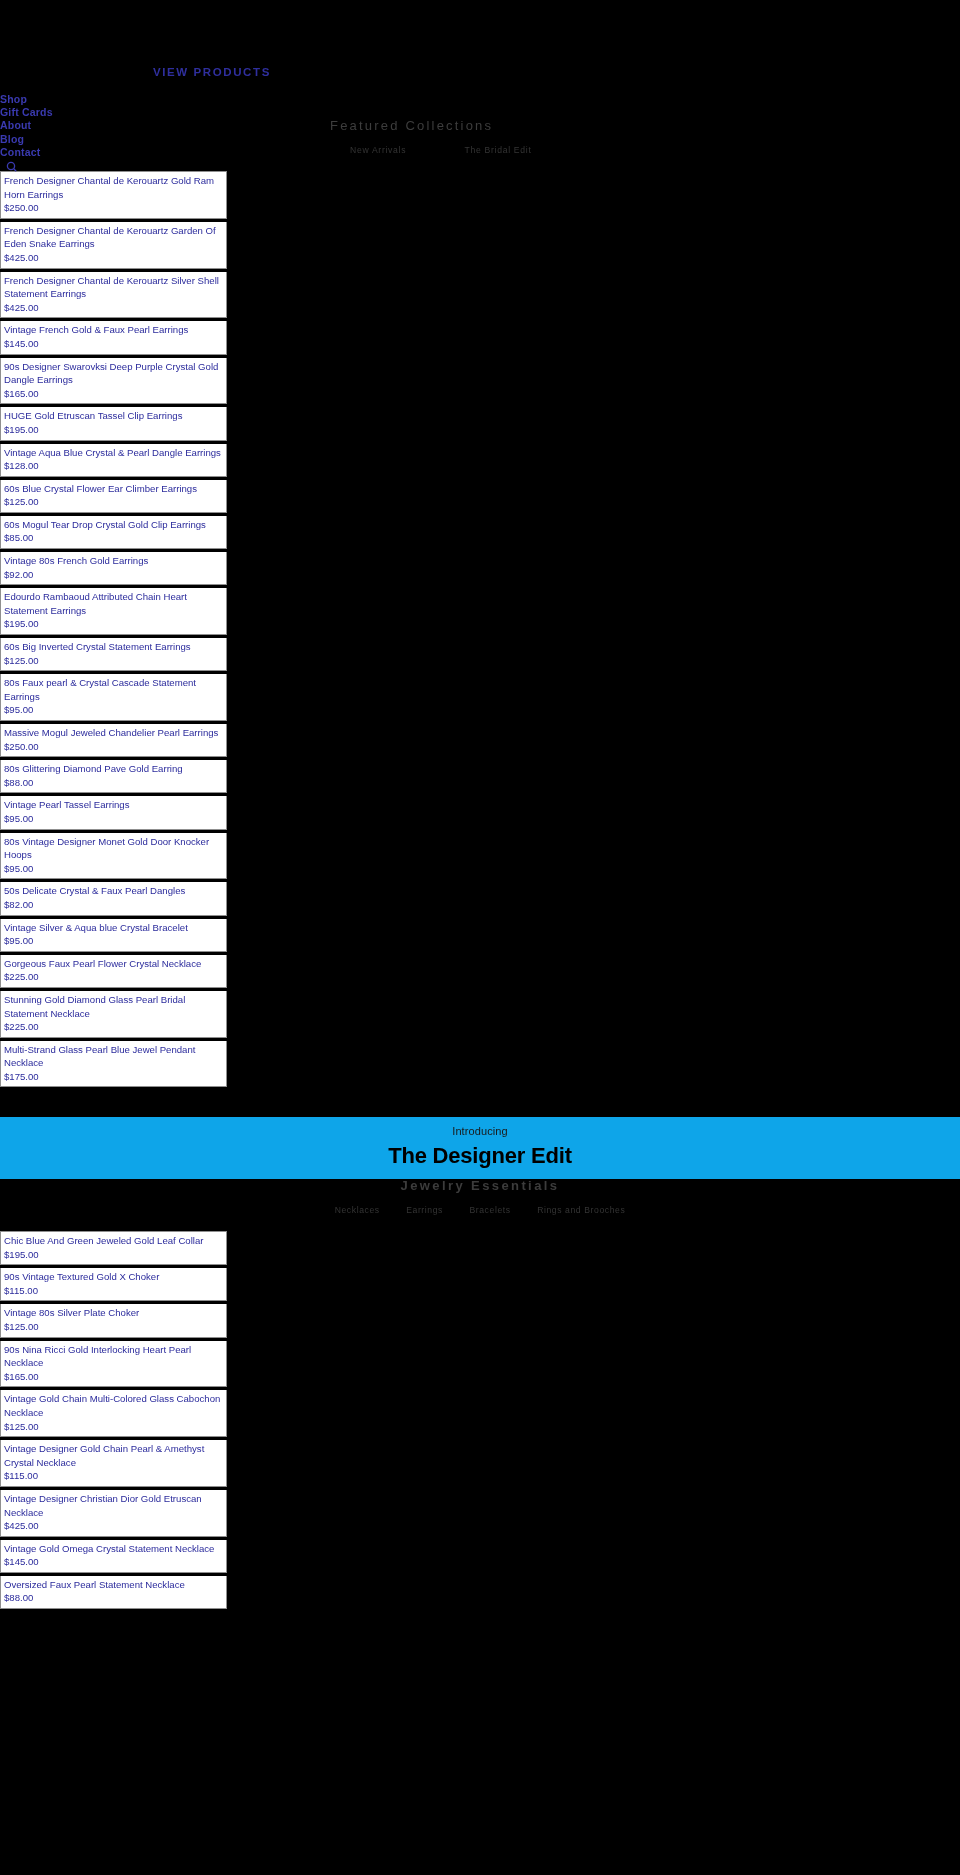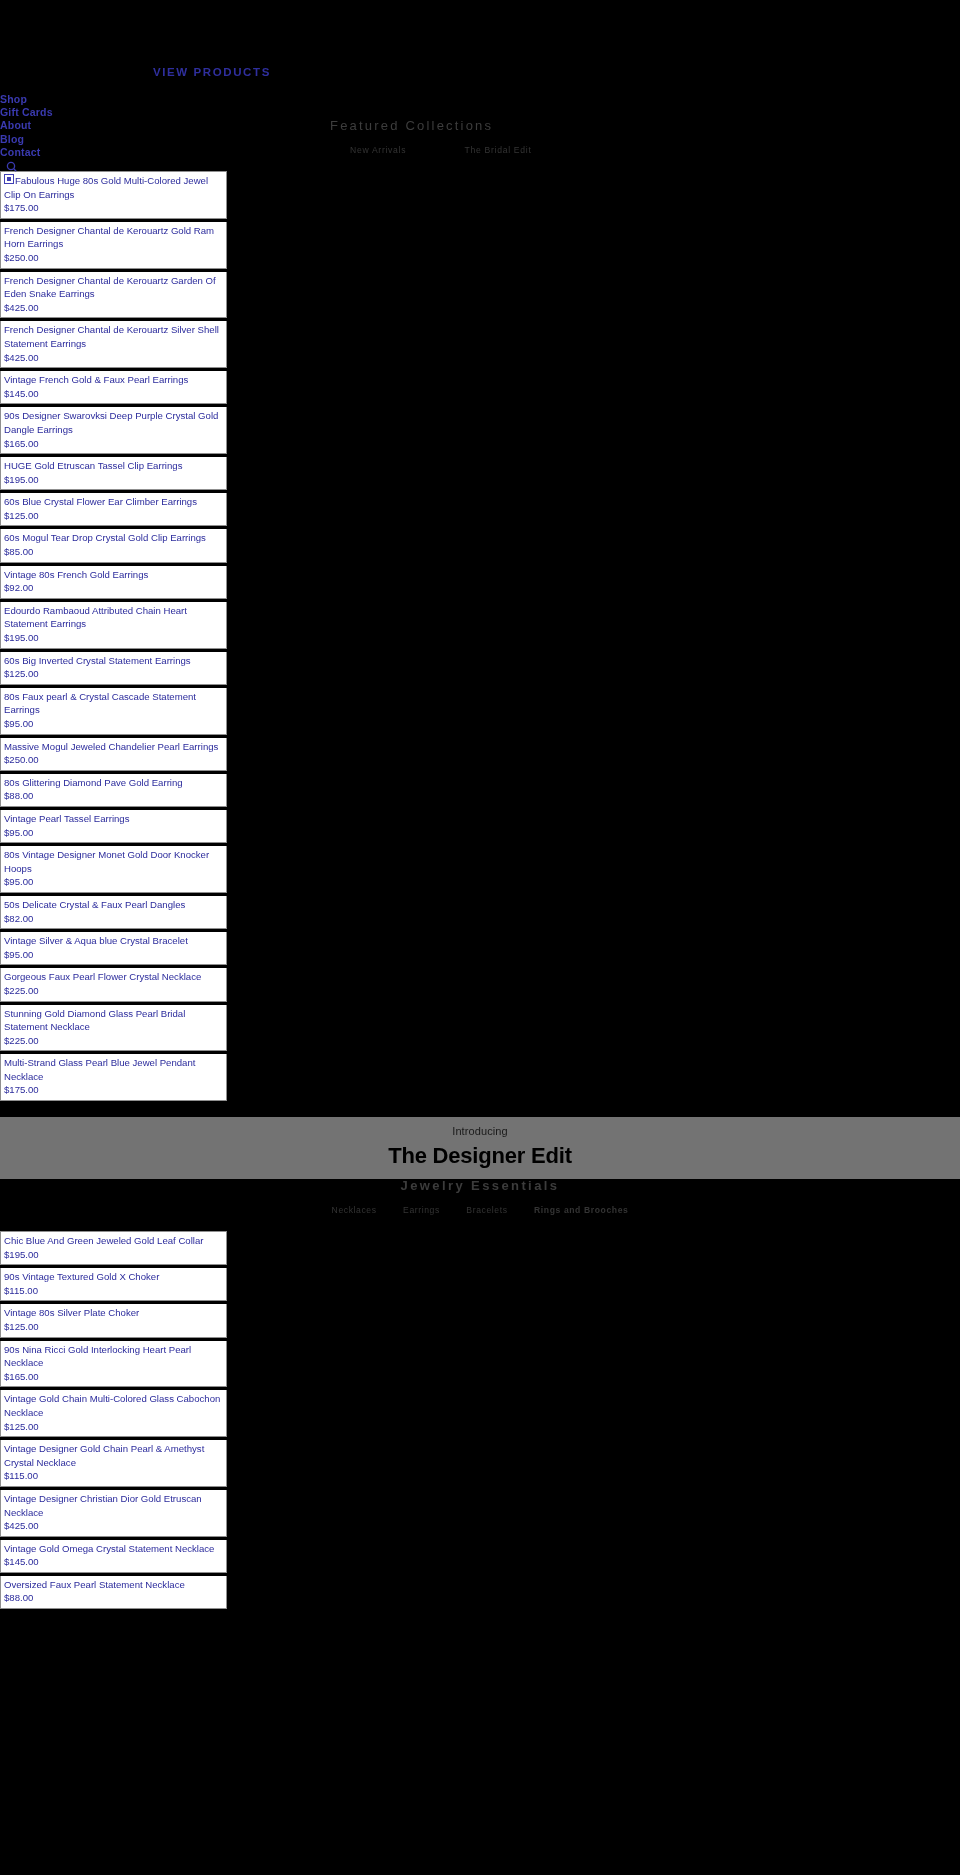--- a/index.html
+++ b/index.html
@@ -140,21 +140,21 @@
     width: 4px; height: 4px;
     background: #4040b5;
   }
 
   
   .designer-edit {
     position: absolute;
     left: 0;
     top: 1117px;
     width: 960px;
-    background: #737373;
+    background: #0ea5e9;
     color: #111111;
     text-align: center;
     padding: 7px 0 10px 0;
   }
   .de-intro {
     font-size: 11px;
     line-height: 15px;
     color: #1a1a1a;
     letter-spacing: .1px;
   }
@@ -186,21 +186,21 @@
     margin-top: 6px;
     white-space: nowrap;
   }
   .essentials-links a {
     color: #343434;
     font-size: 8.6px;
     letter-spacing: .6px;
     text-decoration: none;
     margin: 0 22px 0 0;
   }
-  .essentials-links a:last-child { margin-right: 0; font-weight: bold; }
+  .essentials-links a:last-child { margin-right: 0; }
 </style>
 </head>
 <body>
 
 <div class="hero">
   <a class="view-products" href="#">VIEW PRODUCTS</a>
 </div>
 
 <nav class="mainnav">
   <a href="#">Shop</a>
@@ -219,25 +219,20 @@
 <div class="featured-block">
   <div class="featured-title">Featured Collections</div>
   <div class="featured-links">
     <a href="#">New Arrivals</a>
     <a href="#">The Bridal Edit</a>
   </div>
 </div>
 
 <div class="product-list top" id="list-top">
     <div class="product-card">
-      <span class="broken-img"></span>
-      <a class="product-title" href="#">Fabulous Huge 80s Gold Multi-Colored Jewel Clip On Earrings</a>
-      <span class="product-price">$175.00</span>
-    </div>
-    <div class="product-card">
       <a class="product-title" href="#">French Designer Chantal de Kerouartz Gold Ram Horn Earrings</a>
       <span class="product-price">$250.00</span>
     </div>
     <div class="product-card">
       <a class="product-title" href="#">French Designer Chantal de Kerouartz Garden Of Eden Snake Earrings</a>
       <span class="product-price">$425.00</span>
     </div>
     <div class="product-card">
       <a class="product-title" href="#">French Designer Chantal de Kerouartz Silver Shell Statement Earrings</a>
       <span class="product-price">$425.00</span>
@@ -246,20 +241,24 @@
       <a class="product-title" href="#">Vintage French Gold &amp; Faux Pearl Earrings</a>
       <span class="product-price">$145.00</span>
     </div>
     <div class="product-card">
       <a class="product-title" href="#">90s Designer Swarovksi Deep Purple Crystal Gold Dangle Earrings</a>
       <span class="product-price">$165.00</span>
     </div>
     <div class="product-card">
       <a class="product-title" href="#">HUGE Gold Etruscan Tassel Clip Earrings</a>
       <span class="product-price">$195.00</span>
+    </div>
+    <div class="product-card">
+      <a class="product-title" href="#">Vintage Aqua Blue Crystal &amp; Pearl Dangle Earrings</a>
+      <span class="product-price">$128.00</span>
     </div>
     <div class="product-card">
       <a class="product-title" href="#">60s Blue Crystal Flower Ear Climber Earrings</a>
       <span class="product-price">$125.00</span>
     </div>
     <div class="product-card">
       <a class="product-title" href="#">60s Mogul Tear Drop Crystal Gold Clip Earrings</a>
       <span class="product-price">$85.00</span>
     </div>
     <div class="product-card">

